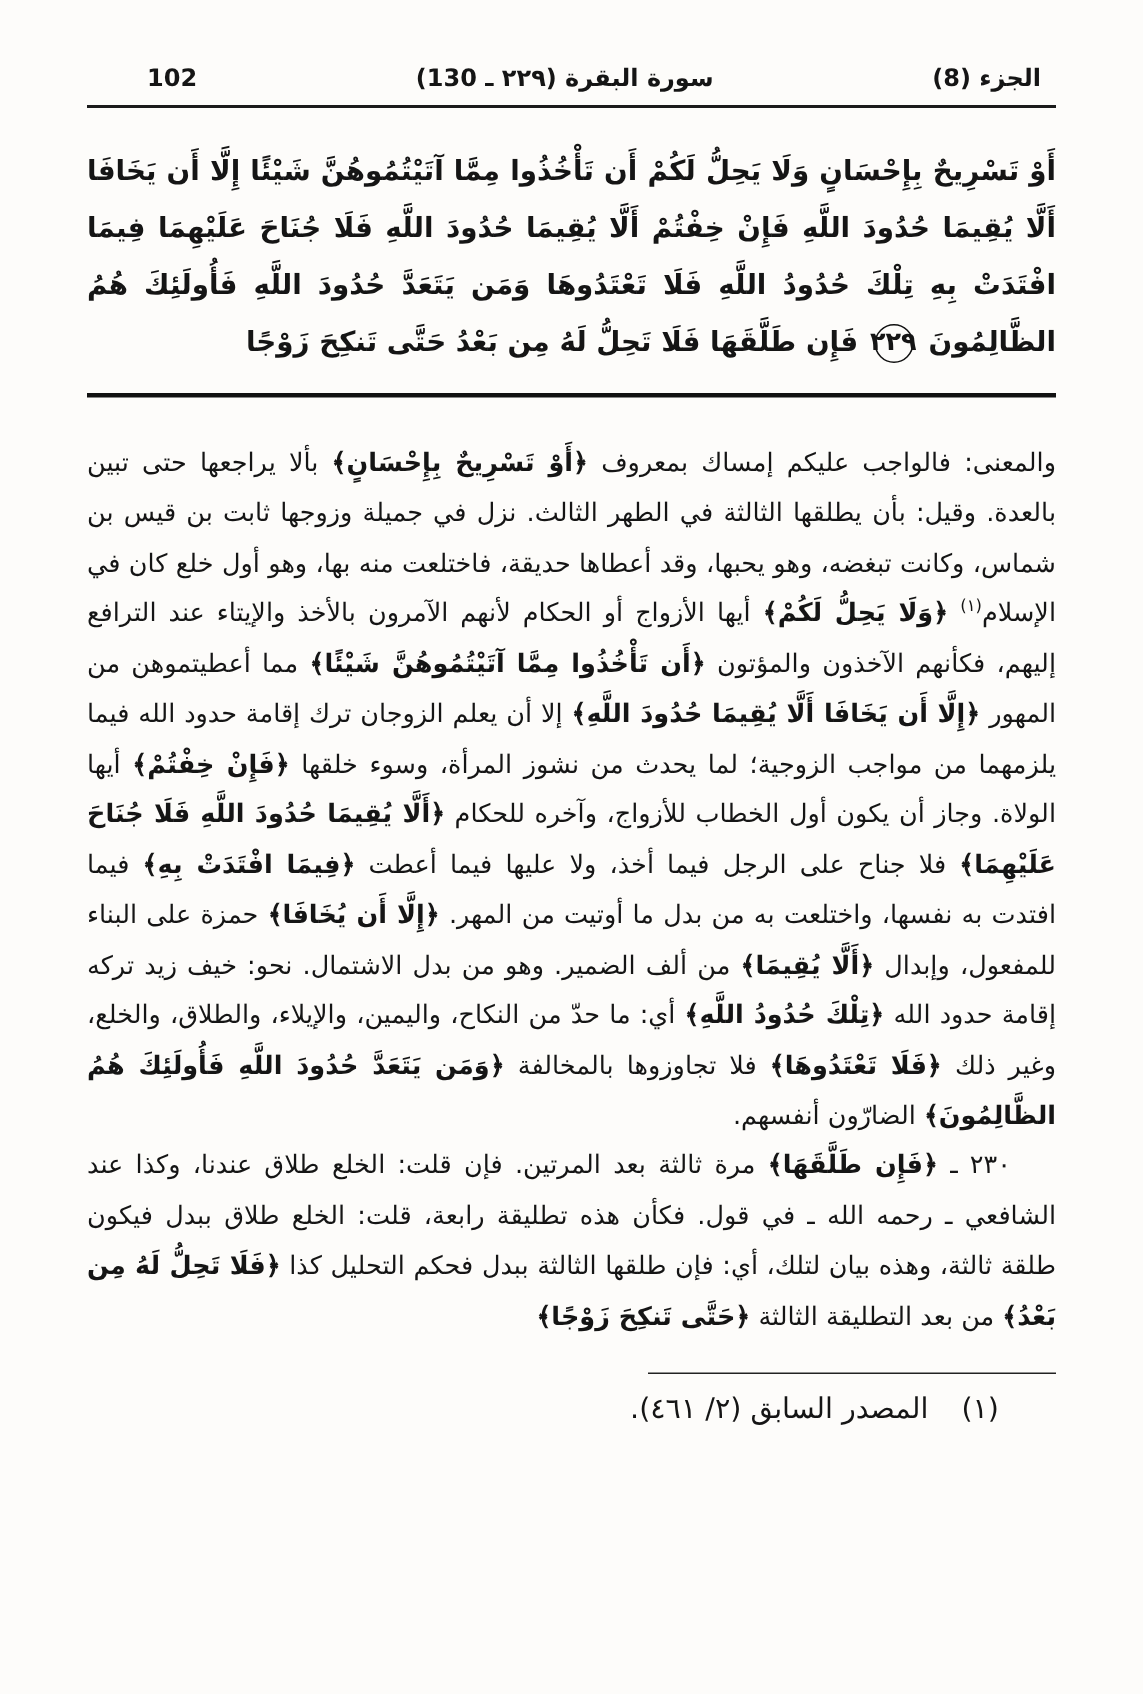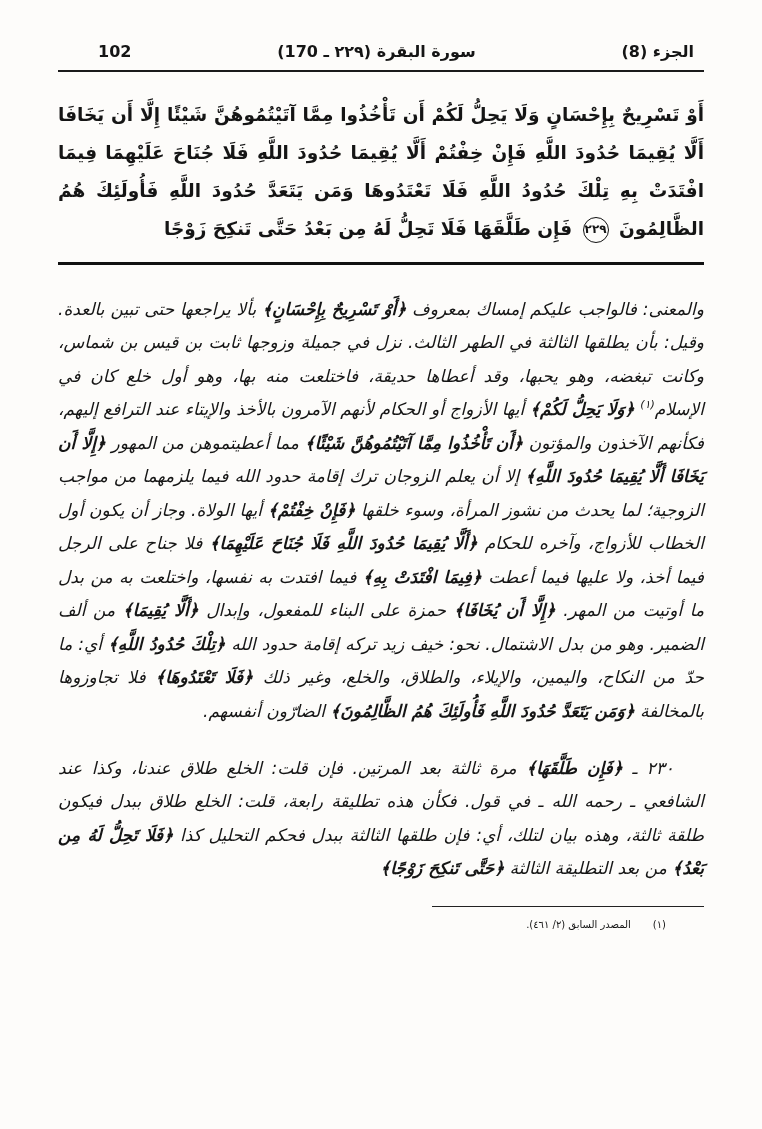--- a/index.html
+++ b/index.html
@@ -41,70 +41,69 @@
   }
 
   .ayah-num {
     display: inline-flex;
     align-items: center;
     justify-content: center;
     width: 26px;
     height: 26px;
     border: 1.6px solid #111;
     border-radius: 50%;
-    font-size: 12px;
+    font-size: 17px;
     font-weight: bold;
     vertical-align: middle;
     margin: 0 4px;
   }
 
   .verse-rule {
     border-top: 3.5px solid #111;
     margin: 14px 0 0 0;
   }
 
   .body-text {
     margin-top: 28px;
     font-size: 17px;
     line-height: 1.97;
     text-align: justify;
-    font-style: italic;
   }
 
   .para { text-align: justify; }
-  .para + .para { margin-top: 24px; text-indent: 30px; }
+  .para + .para { margin-top: 0; text-indent: 30px; }
 
   .quran { font-weight: bold; }
 
   sup.fnref {
     font-size: 11px;
     line-height: 0;
     vertical-align: super;
   }
 
   .footnote-sep {
     width: 272px;
     border-top: 1.5px solid #222;
     margin: 20px 0 12px 0; 
   }
 
   .footnote {
-    font-size: 10px;
+    font-size: 19px;
     padding-right: 38px;
   }
   .footnote .fn-marker { margin-inline-end: 22px; }
 </style>
 </head>
 <body>
 
 <div class="page">
 
   <header class="page-header">
     <span class="hdr">الجزء (8)</span>
-    <span class="hdr">سورة البقرة (٢٢٩ ـ 170)</span>
+    <span class="hdr">سورة البقرة (٢٢٩ ـ 130)</span>
     <span class="hdr">102</span>
   </header>
 
   <div class="header-rule"></div>
 
   <div class="verse-block" id="verse-block"><span class="plain">أَوْ تَسْرِيحٌ بِإِحْسَانٍ وَلَا يَحِلُّ لَكُمْ أَن تَأْخُذُوا مِمَّا آتَيْتُمُوهُنَّ شَيْئًا إِلَّا أَن يَخَافَا أَلَّا يُقِيمَا حُدُودَ اللَّهِ فَإِنْ خِفْتُمْ أَلَّا يُقِيمَا حُدُودَ اللَّهِ فَلَا جُنَاحَ عَلَيْهِمَا فِيمَا افْتَدَتْ بِهِ تِلْكَ حُدُودُ اللَّهِ فَلَا تَعْتَدُوهَا وَمَن يَتَعَدَّ حُدُودَ اللَّهِ فَأُولَئِكَ هُمُ الظَّالِمُونَ </span><span class="ayah-num">٢٢٩</span><span class="plain"> فَإِن طَلَّقَهَا فَلَا تَحِلُّ لَهُ مِن بَعْدُ حَتَّى تَنكِحَ زَوْجًا</span></div>
 
   <div class="verse-rule"></div>
 
   <main class="body-text" id="commentary">

